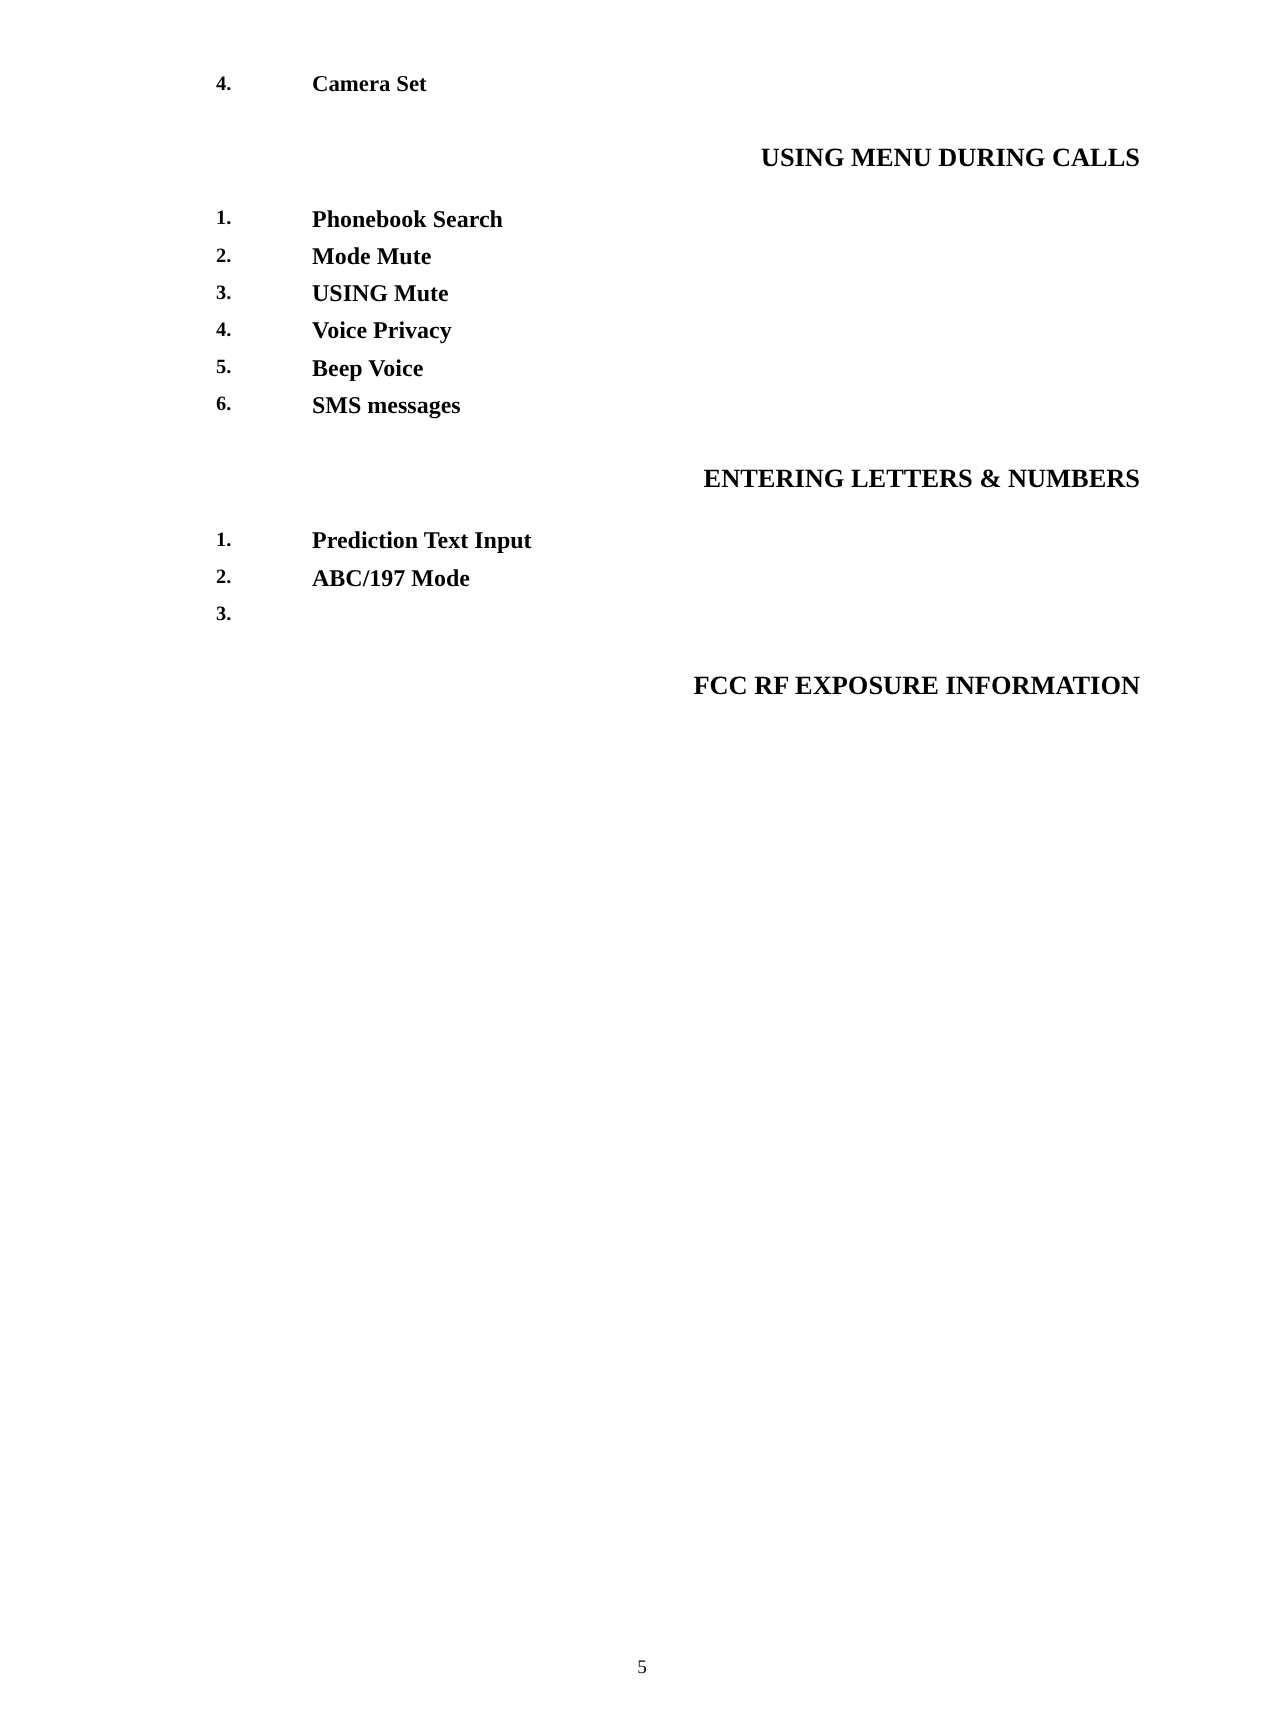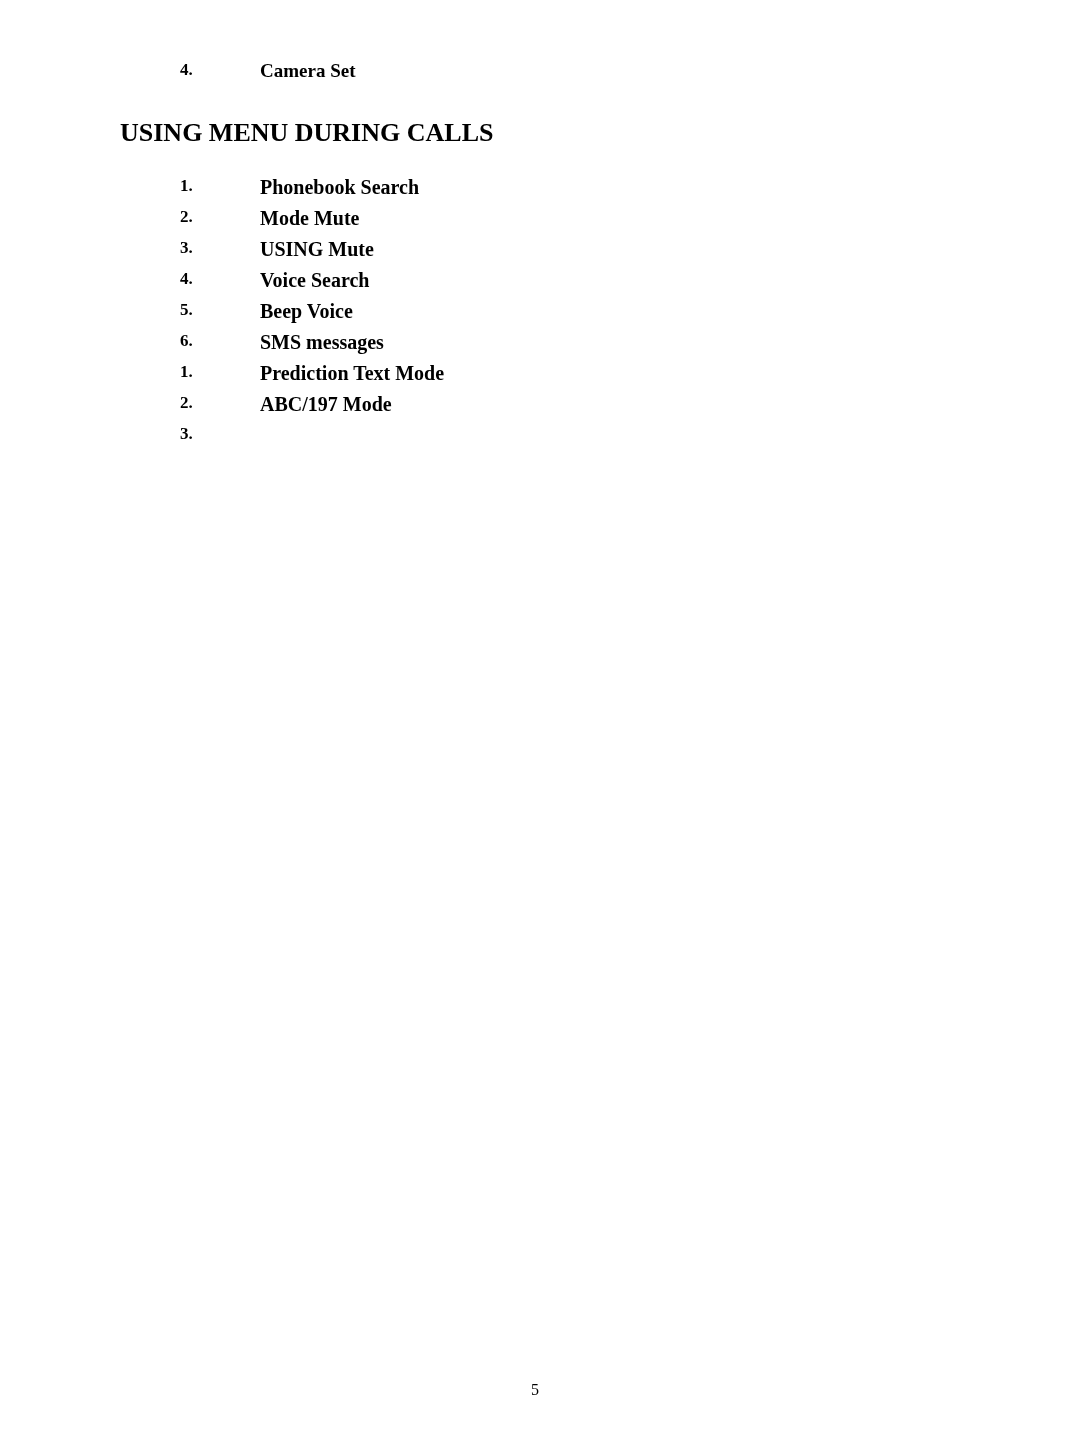--- a/index.html
+++ b/index.html
@@ -34,24 +34,25 @@
       width: 80px;
       flex-shrink: 0;
     }
 
     .intro-item .label {
       font-weight: bold;
       font-size: 19px;
     }
 
     .section-heading {
-      font-size: 26px;
+      font-size: 22px;
       font-weight: bold;
       margin-top: 36px;
       margin-bottom: 28px;
+      text-align: right;
     }
 
     .list-items {
       margin-left: 60px;
     }
 
     .list-item {
       display: flex;
       margin-bottom: 8px;
     }
@@ -104,45 +105,49 @@
       <div class="list-item">
         <span class="num">2.</span>
         <span class="label">Mode Mute</span>
       </div>
       <div class="list-item">
         <span class="num">3.</span>
         <span class="label">USING Mute</span>
       </div>
       <div class="list-item">
         <span class="num">4.</span>
-        <span class="label">Voice Search</span>
+        <span class="label">Voice Privacy</span>
       </div>
       <div class="list-item">
         <span class="num">5.</span>
         <span class="label">Beep Voice</span>
       </div>
       <div class="list-item">
         <span class="num">6.</span>
         <span class="label">SMS messages</span>
       </div>
     </div>
   </div>
 
   <div class="section">
+    <div class="section-heading">ENTERING LETTERS &amp; NUMBERS</div>
     <div class="list-items">
       <div class="list-item">
         <span class="num">1.</span>
-        <span class="label">Prediction Text Mode</span>
+        <span class="label">Prediction Text Input</span>
       </div>
       <div class="list-item">
         <span class="num">2.</span>
         <span class="label">ABC/197 Mode</span>
       </div>
       <div class="list-item">
         <span class="num">3.</span>
       </div>
     </div>
   </div>
 
+  <div class="section">
+    <div class="section-heading">FCC RF EXPOSURE INFORMATION</div>
+  </div>
 
   <div class="page-number">5</div>
 
 </div>
 
 </body></html>

